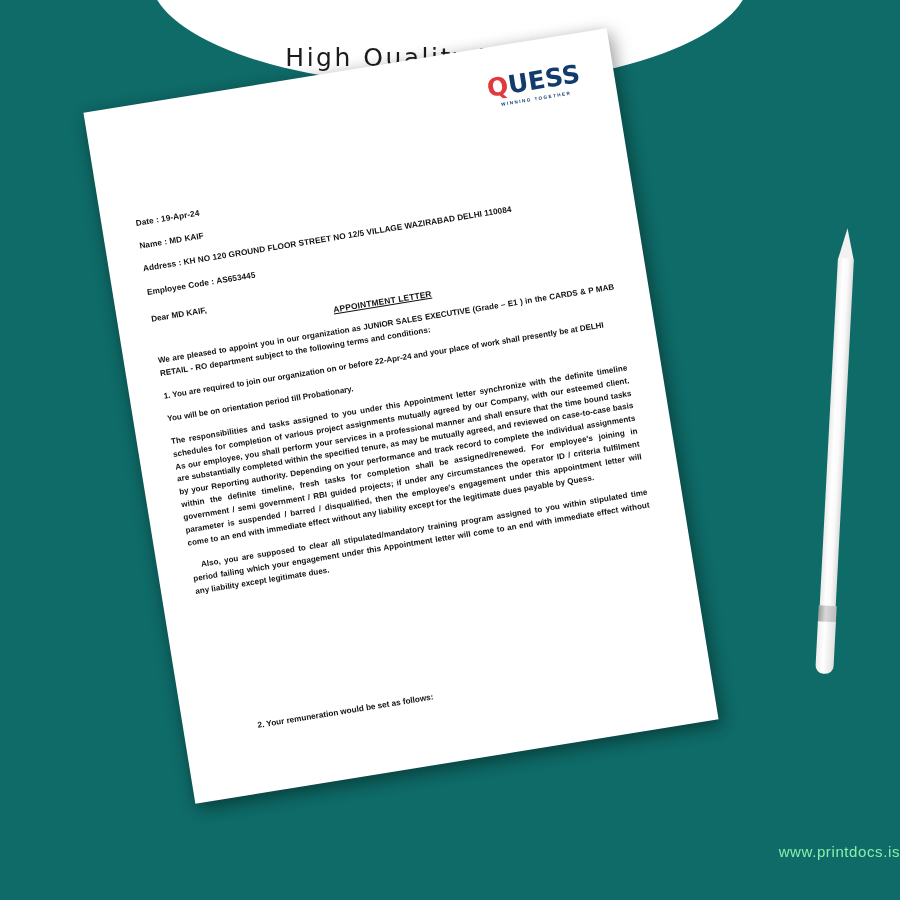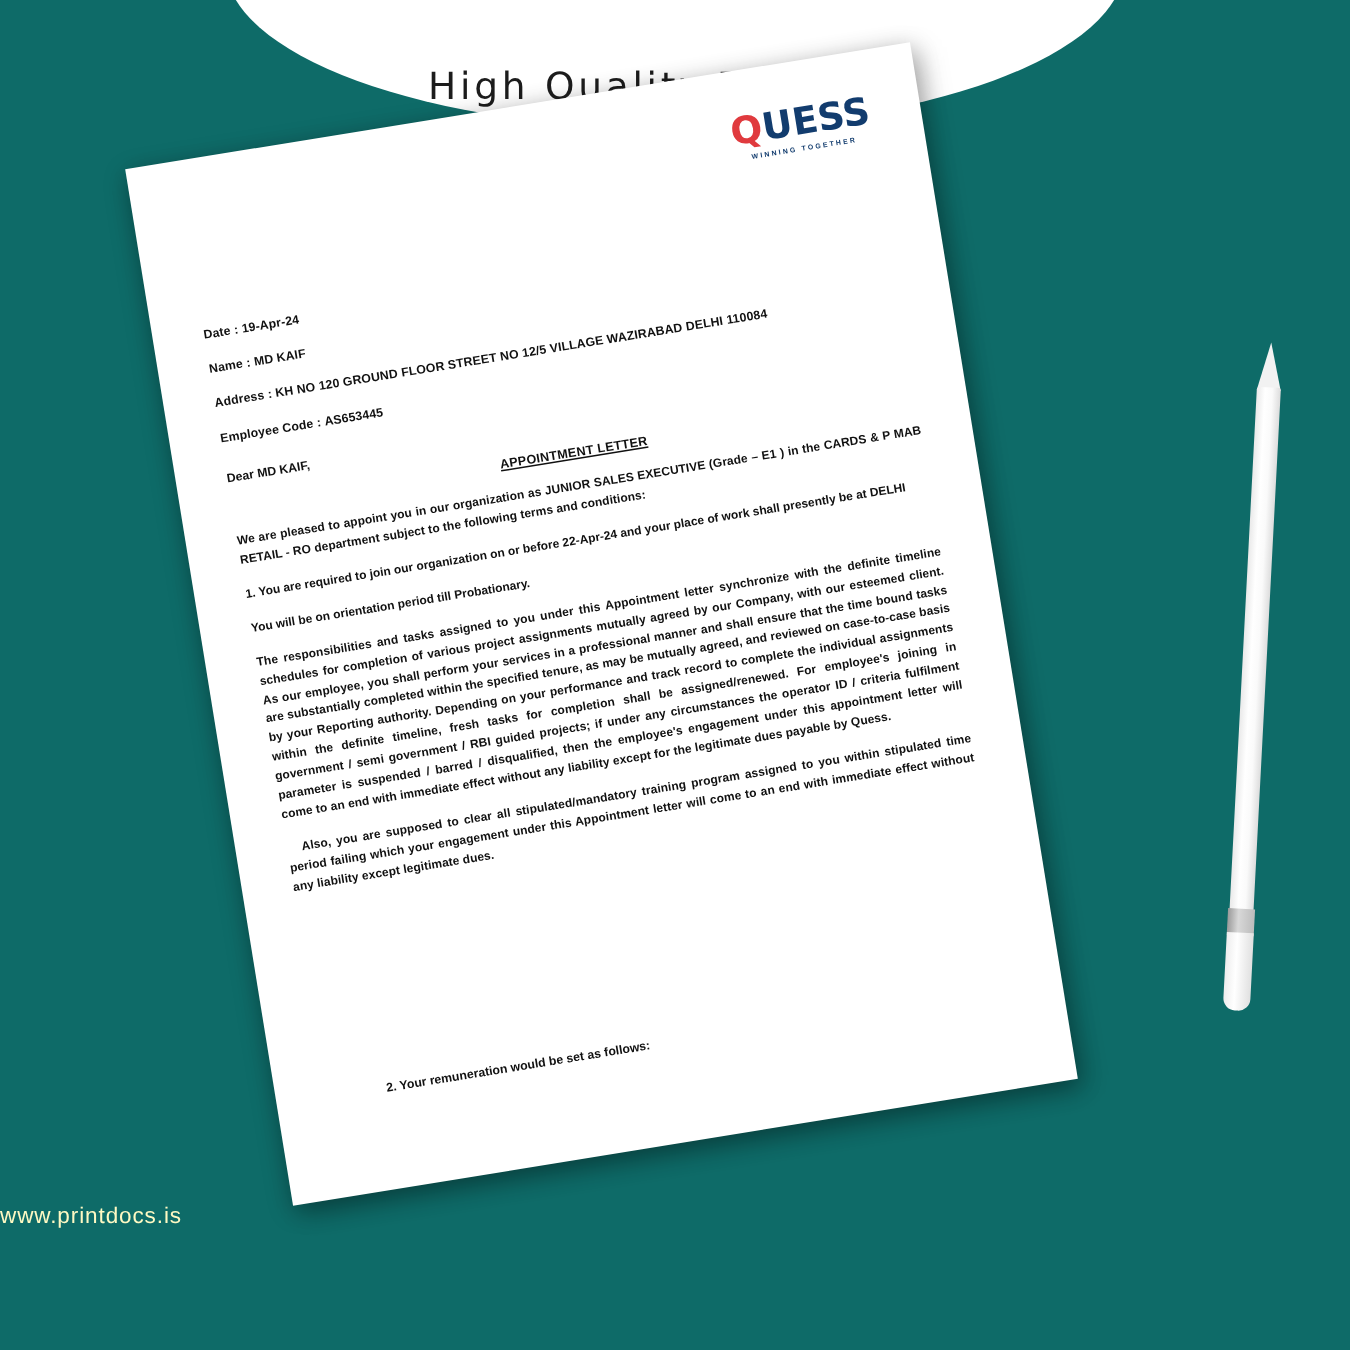--- a/index.html
+++ b/index.html
@@ -37,23 +37,23 @@
     font-family: "DejaVu Sans", sans-serif;
     font-weight: 400;
     white-space: nowrap;
   }
 
   
   .footer-url {
     position: absolute;
     left: 0;
     right: 0;
-    top: 802px;
-    text-align: left;
-    color: #fef9c3;
+    top: 843px;
+    text-align: right;
+    color: #86efac;
     font-size: 15px;
     letter-spacing: 0.6px;
   }
 
   
   .pencil {
     position: absolute;
     left: 820px;
     top: 228px;
     width: 32px;

